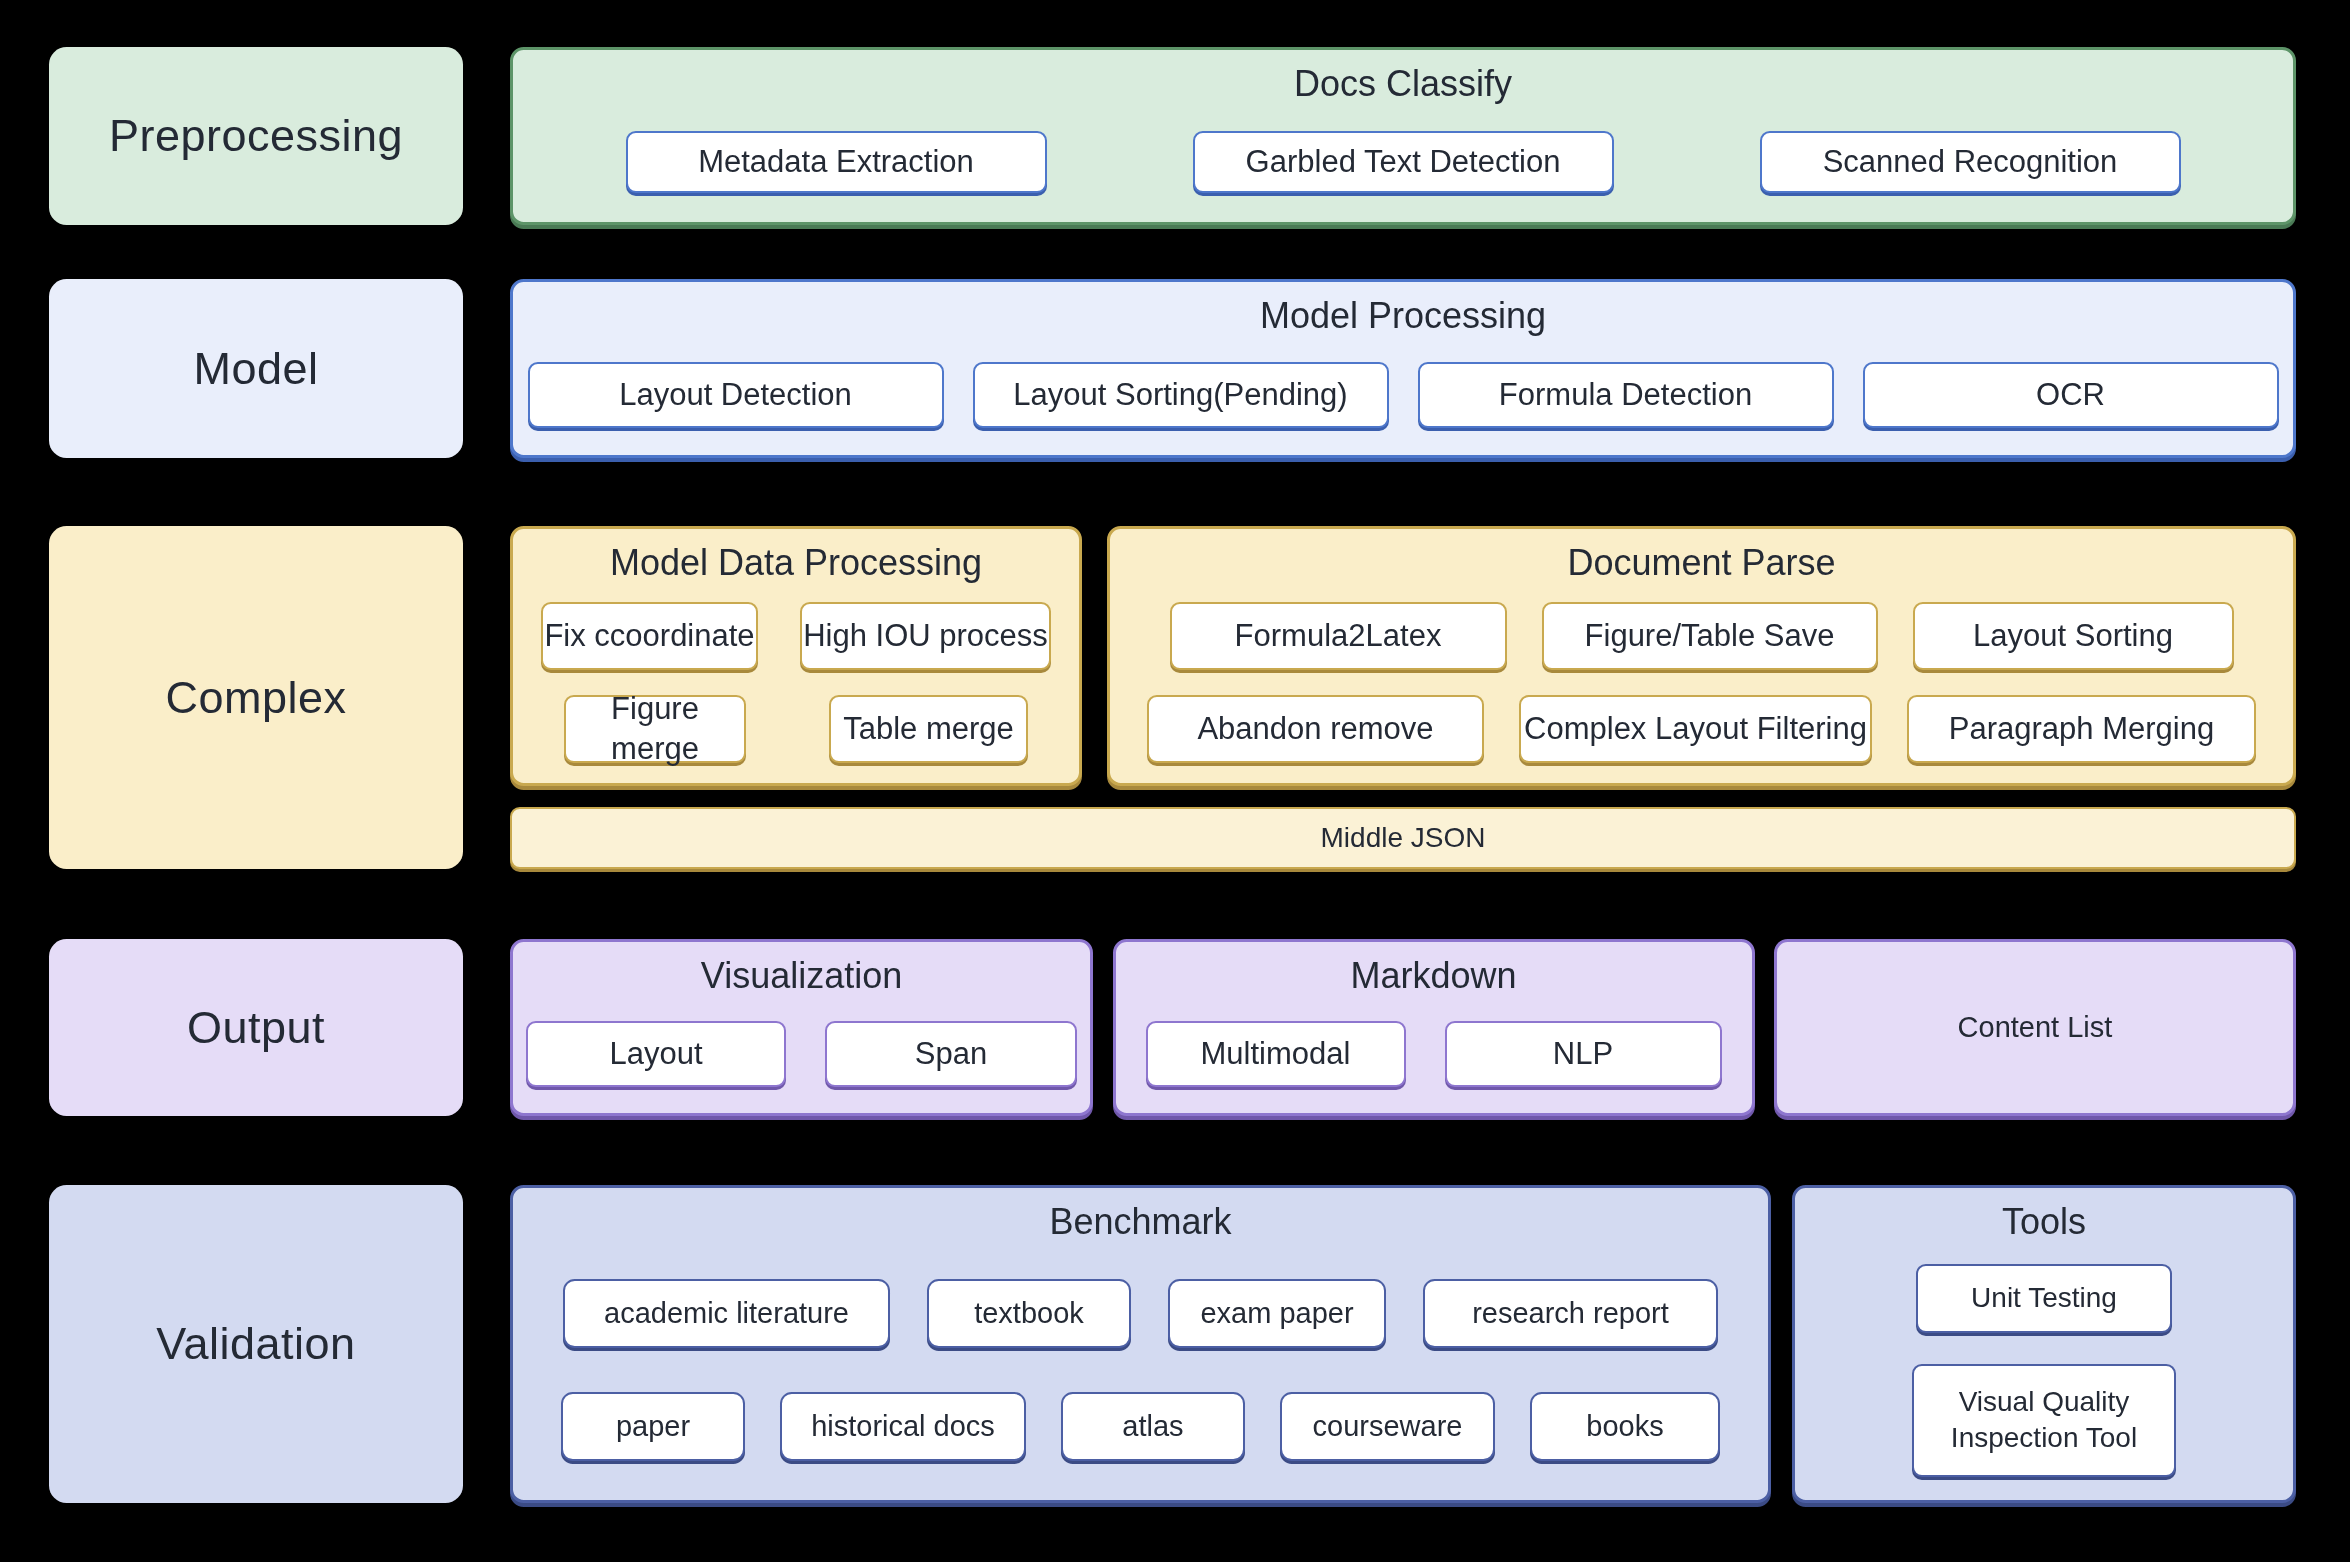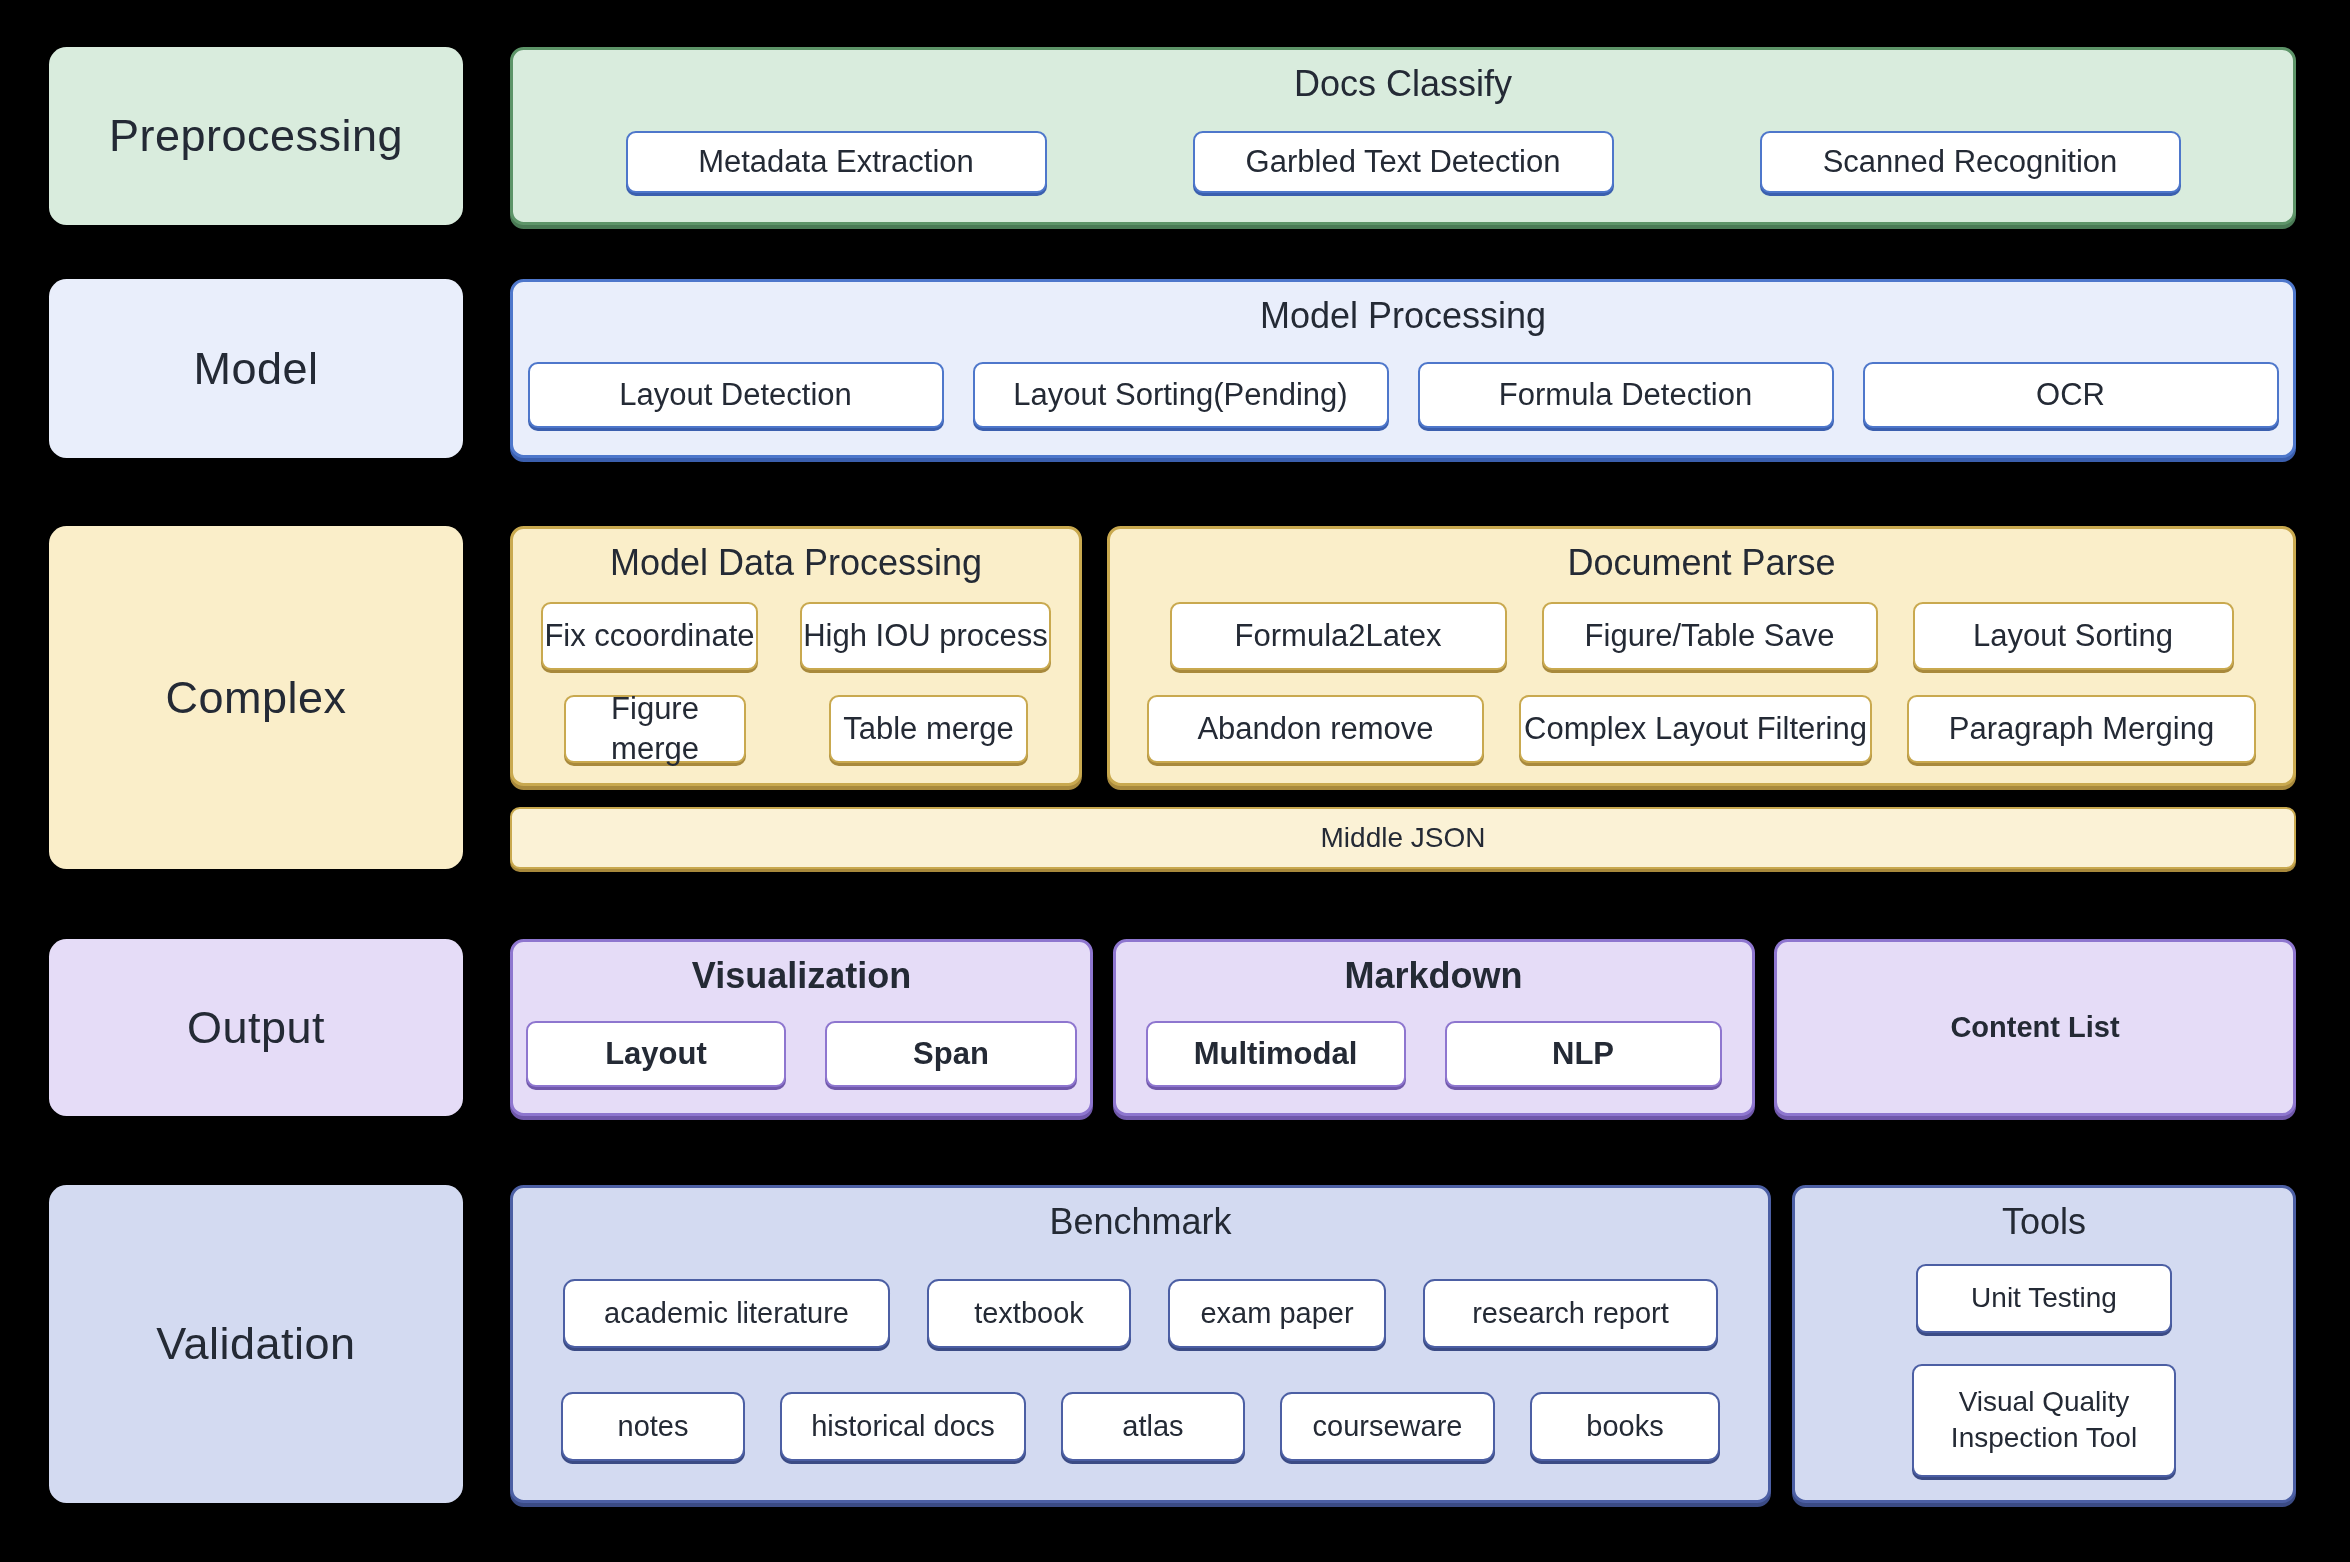--- a/index.html
+++ b/index.html
@@ -31,21 +31,21 @@
   .content { flex: 1; display: flex; }
 
   
   .group {
     border-radius: 13.7px;
     display: flex; flex-direction: column;
   }
   .theme-green  { background: var(--green-fill);  border: 3.9px solid var(--green-border);  box-shadow: 0 3.9px 0 #4a7a55; }
   .theme-blue   { background: var(--blue-fill);   border: 3.9px solid var(--blue-border);   box-shadow: 0 3.9px 0 #3b5fae; }
   .theme-yellow { background: var(--yellow-fill); border: 3.9px solid var(--yellow-border); box-shadow: 0 3.9px 0 #a8893c; }
-  .theme-purple { background: var(--purple-fill); border: 3.9px solid var(--purple-border); box-shadow: 0 3.9px 0 #7058ab; font-weight: bold; }
+  .theme-purple { background: var(--purple-fill); border: 3.9px solid var(--purple-border); box-shadow: 0 3.9px 0 #7058ab; }
   .theme-indigo { background: var(--indigo-fill); border: 3.9px solid var(--indigo-border); box-shadow: 0 3.9px 0 #3b4b85; }
 
   .fill-green  { background: var(--green-fill); }
   .fill-blue   { background: var(--blue-fill); }
   .fill-yellow { background: var(--yellow-fill); }
   .fill-purple { background: var(--purple-fill); }
   .fill-indigo { background: var(--indigo-fill); }
 
   .group-title { padding-top: 13.7px; text-align: center; font-size: 36px; line-height: 39px; }
   .group-body  { flex: 1; display: flex; flex-direction: column; justify-content: center; }
@@ -245,21 +245,21 @@
       <div class="group theme-indigo group-benchmark">
         <div class="group-title">Benchmark</div>
         <div class="group-body">
           <div class="btn-row row-a">
             <div class="btn btn-indigo h71 w335">academic literature</div>
             <div class="btn btn-indigo h71 w209">textbook</div>
             <div class="btn btn-indigo h71 w224">exam paper</div>
             <div class="btn btn-indigo h71 w302">research report</div>
           </div>
           <div class="btn-row row-b">
-            <div class="btn btn-indigo h71 w189">notes</div>
+            <div class="btn btn-indigo h71 w189">paper</div>
             <div class="btn btn-indigo h71 w252">historical docs</div>
             <div class="btn btn-indigo h71 w189">atlas</div>
             <div class="btn btn-indigo h71 w220">courseware</div>
             <div class="btn btn-indigo h71 w195">books</div>
           </div>
         </div>
       </div>
       <div class="group theme-indigo group-tools">
         <div class="group-title">Tools</div>
         <div class="group-body">

